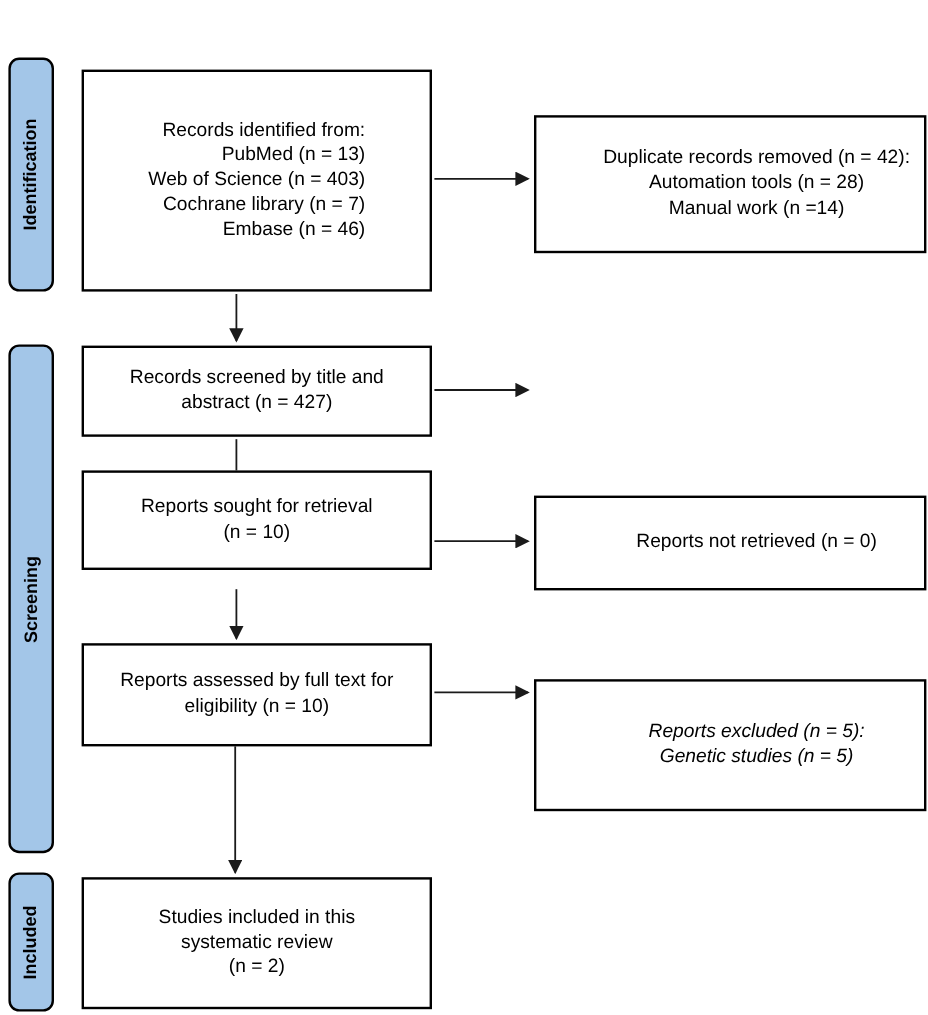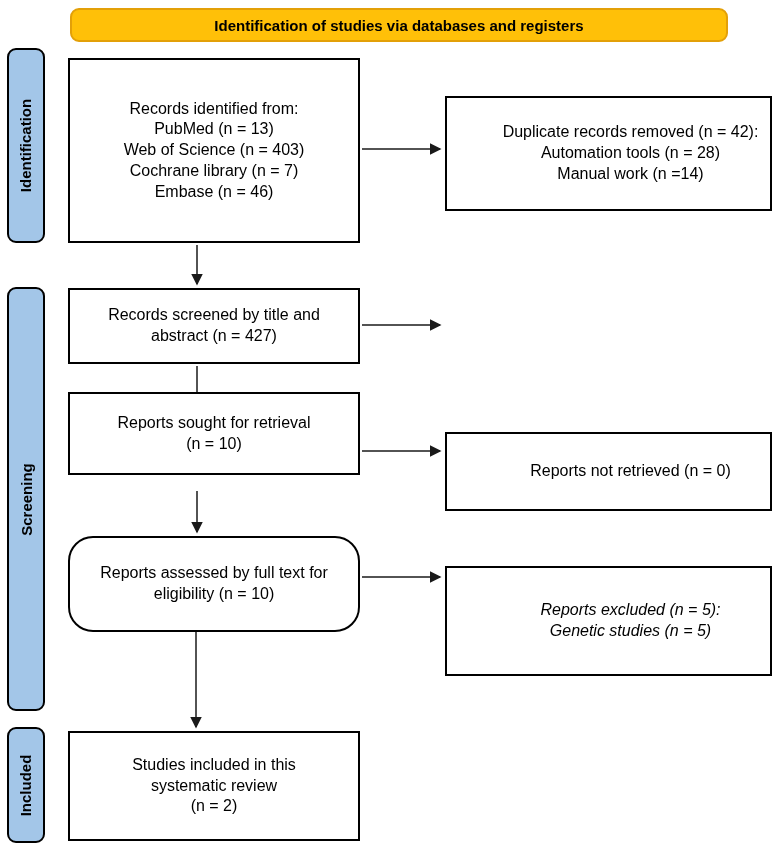--- a/index.html
+++ b/index.html
@@ -36,42 +36,39 @@
   .stage-screening{top:287px;height:424px;}
   .stage-included{top:727px;height:116px;}
   
   .node{
     position:absolute;background:#ffffff;border:2px solid var(--box-border);
     display:flex;align-items:center;justify-content:center;text-align:center;
   }
   .node-text{white-space:pre-line;font-size:16px;line-height:1.3;padding:2px 6px;}
   .col-main{left:68px;width:292px;}
   .col-right{left:445px;width:327px;padding-left:44px;}
-  .box-identified{top:58px;height:185px;}
+  .box-identified{top:58px;height:185px;text-align:right;}
   .box-duplicates{top:96px;height:115px;}
   .box-screened{top:288px;height:76px;}
   .box-rec-excluded{top:291px;height:71px;}
   .box-sought{top:392px;height:83px;}
-  .box-not-retrieved{top:432px;height:79px;align-items:center;}
-  .box-assessed{top:536px;height:96px;border-radius:25px;}
+  .box-not-retrieved{top:413px;height:79px;align-items:center;}
+  .box-assessed{top:536px;height:86px;}
   .box-rep-excluded{top:566px;height:110px;font-style:italic;}
   .box-included{top:731px;height:110px;}
   
   .arrows{position:absolute;left:0;top:0;pointer-events:none;}
   .arrows line{stroke:var(--arrow-color);stroke-width:1.5;}
   .arrowhead{fill:var(--arrow-color);}
 </style>
 </head>
 <body>
 
 <div class="canvas">
 
-  <div class="banner">
-    <span>Identification of studies via databases and registers</span>
-  </div>
 
   <div class="stage stage-identification">
     <span class="stage-label">Identification</span>
   </div>
   <div class="stage stage-screening">
     <span class="stage-label">Screening</span>
   </div>
   <div class="stage stage-included">
     <span class="stage-label">Included</span>
   </div>

